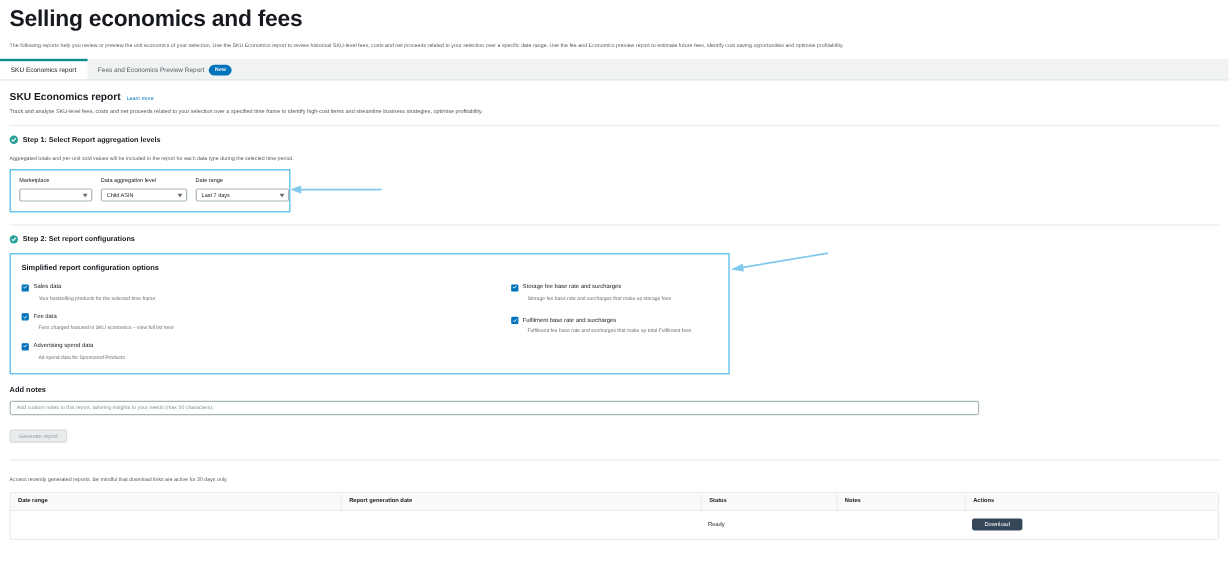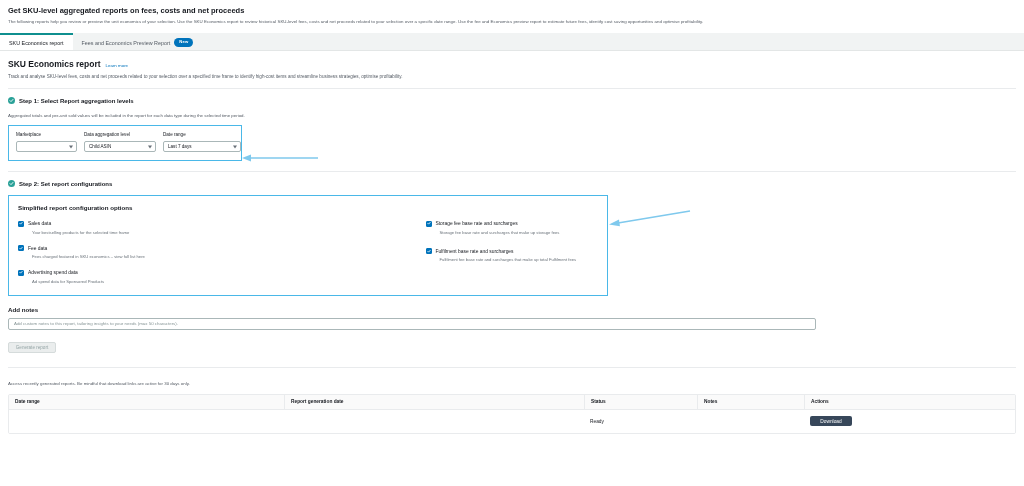--- a/index.html
+++ b/index.html
@@ -196,21 +196,21 @@
   .anno { position: absolute; pointer-events: none; }
   #arrow1 { left: 240px; top: 152px; }
   #arrow2 { left: 606px; top: 209px; }
 </style>
 </head>
 <body>
 
 <div class="page">
 
   <div class="header">
-    <div class="sub-title">Get SKU-level aggregated reports on fees, costs and net proceeds</div>
+    <div class="page-title">Selling economics and fees</div>
     <div class="sub-desc">The following reports help you review or preview the unit economics of your selection. Use the SKU Economics report to review historical SKU-level fees, costs and net proceeds related to your selection over a specific date range. Use the fee and Economics preview report to estimate future fees, identify cost saving opportunities and optimise profitability.</div>
   </div>
 
   <div class="tabbar">
     <div class="tab active">
       <span>SKU Economics report</span>
     </div>
     <div class="tab">
       <span>Fees and Economics Preview Report</span>
       <span class="badge-new">New</span>

